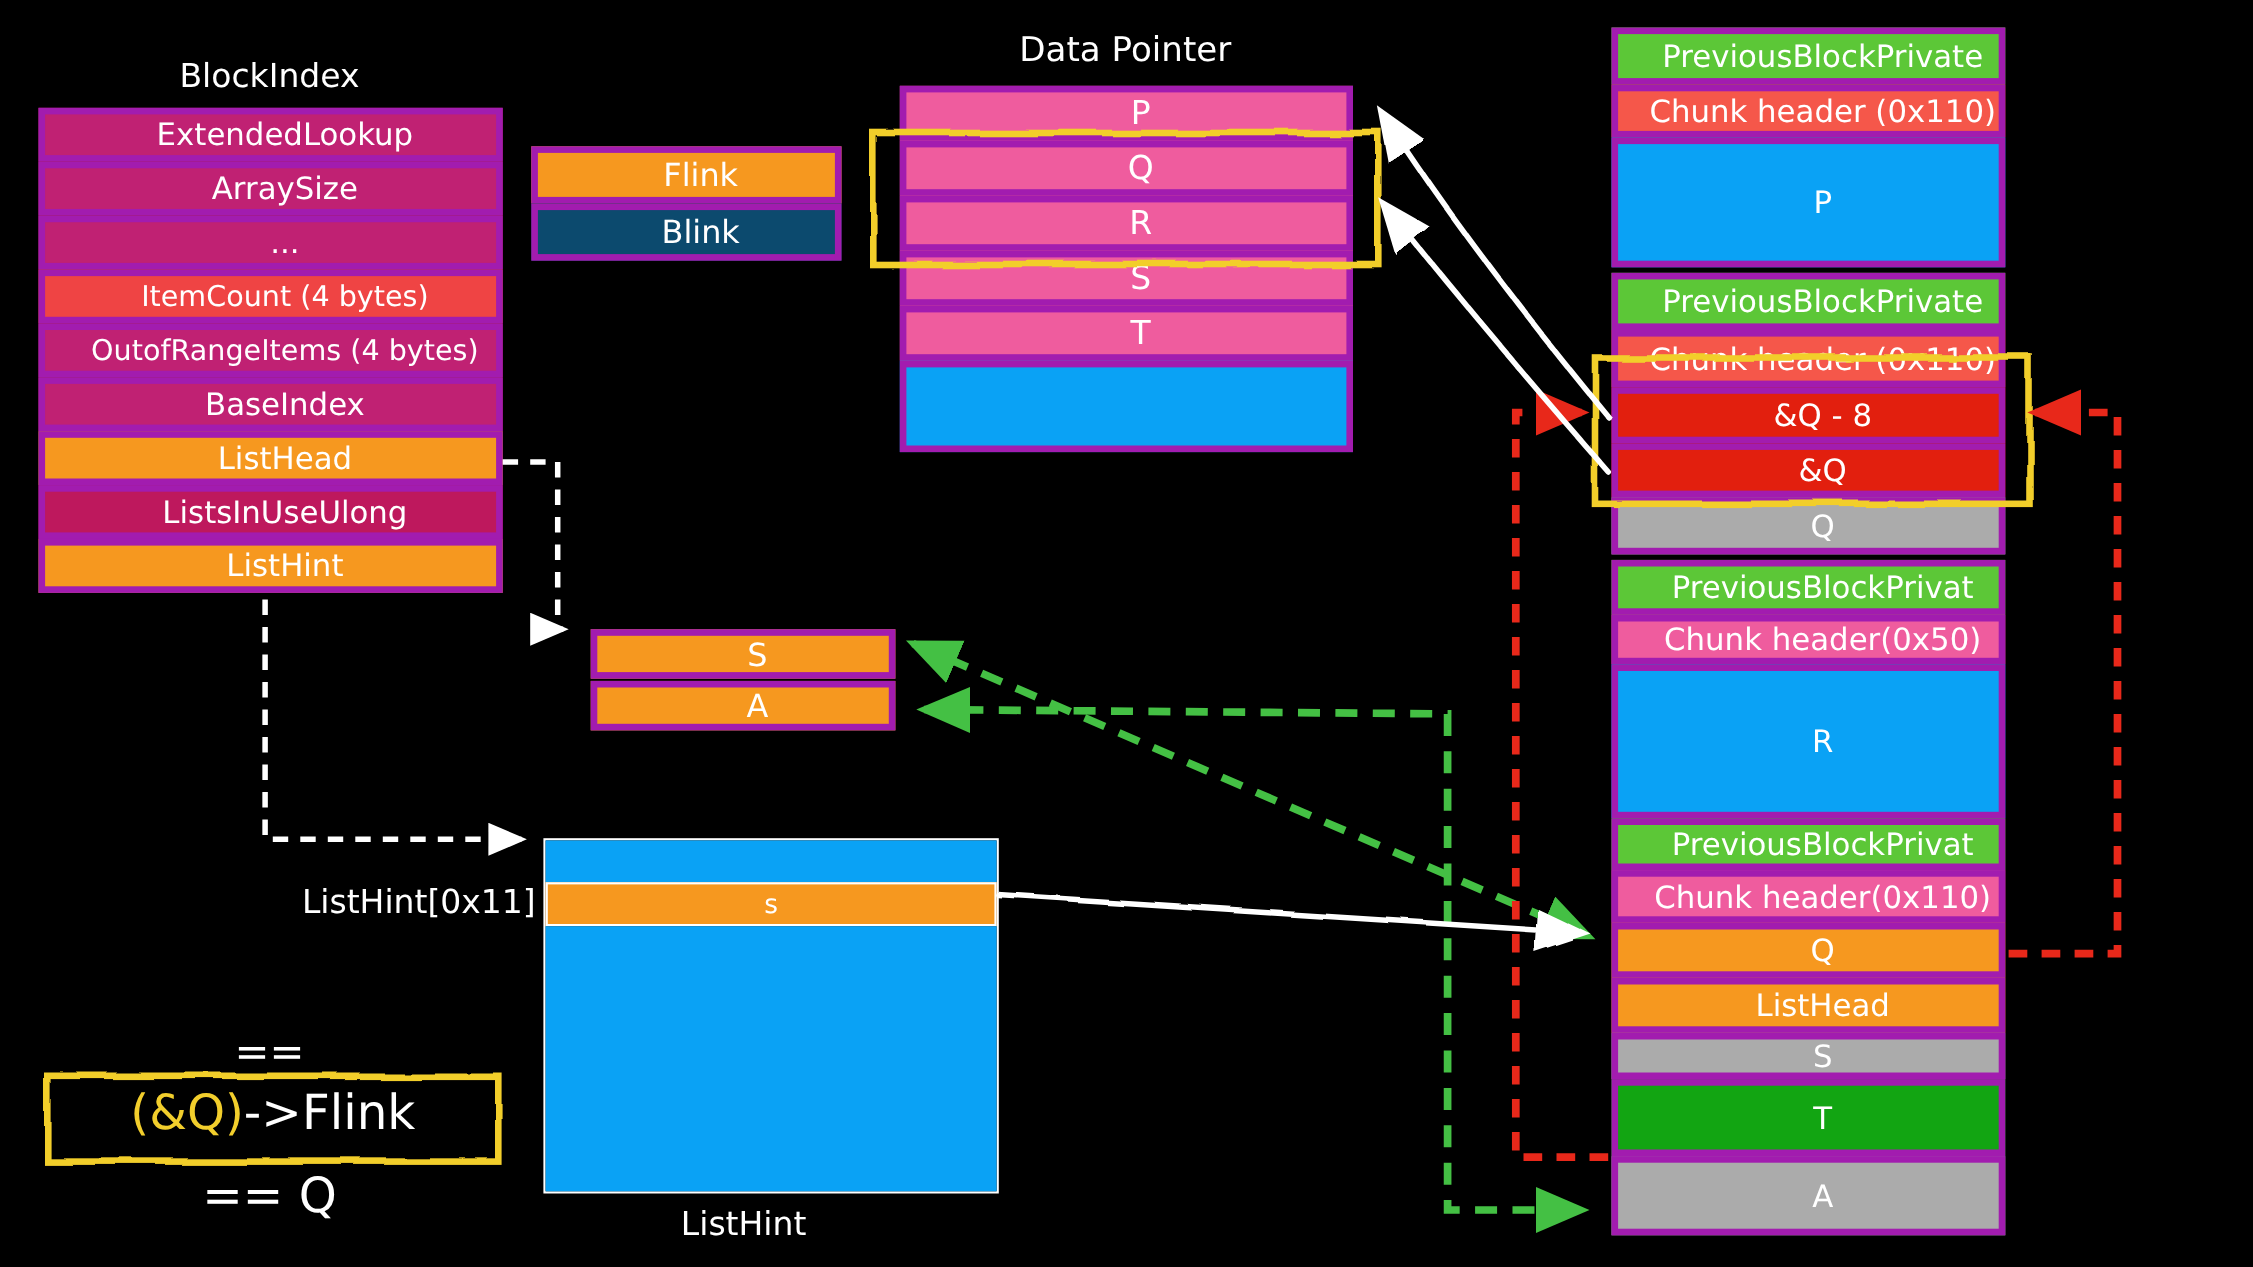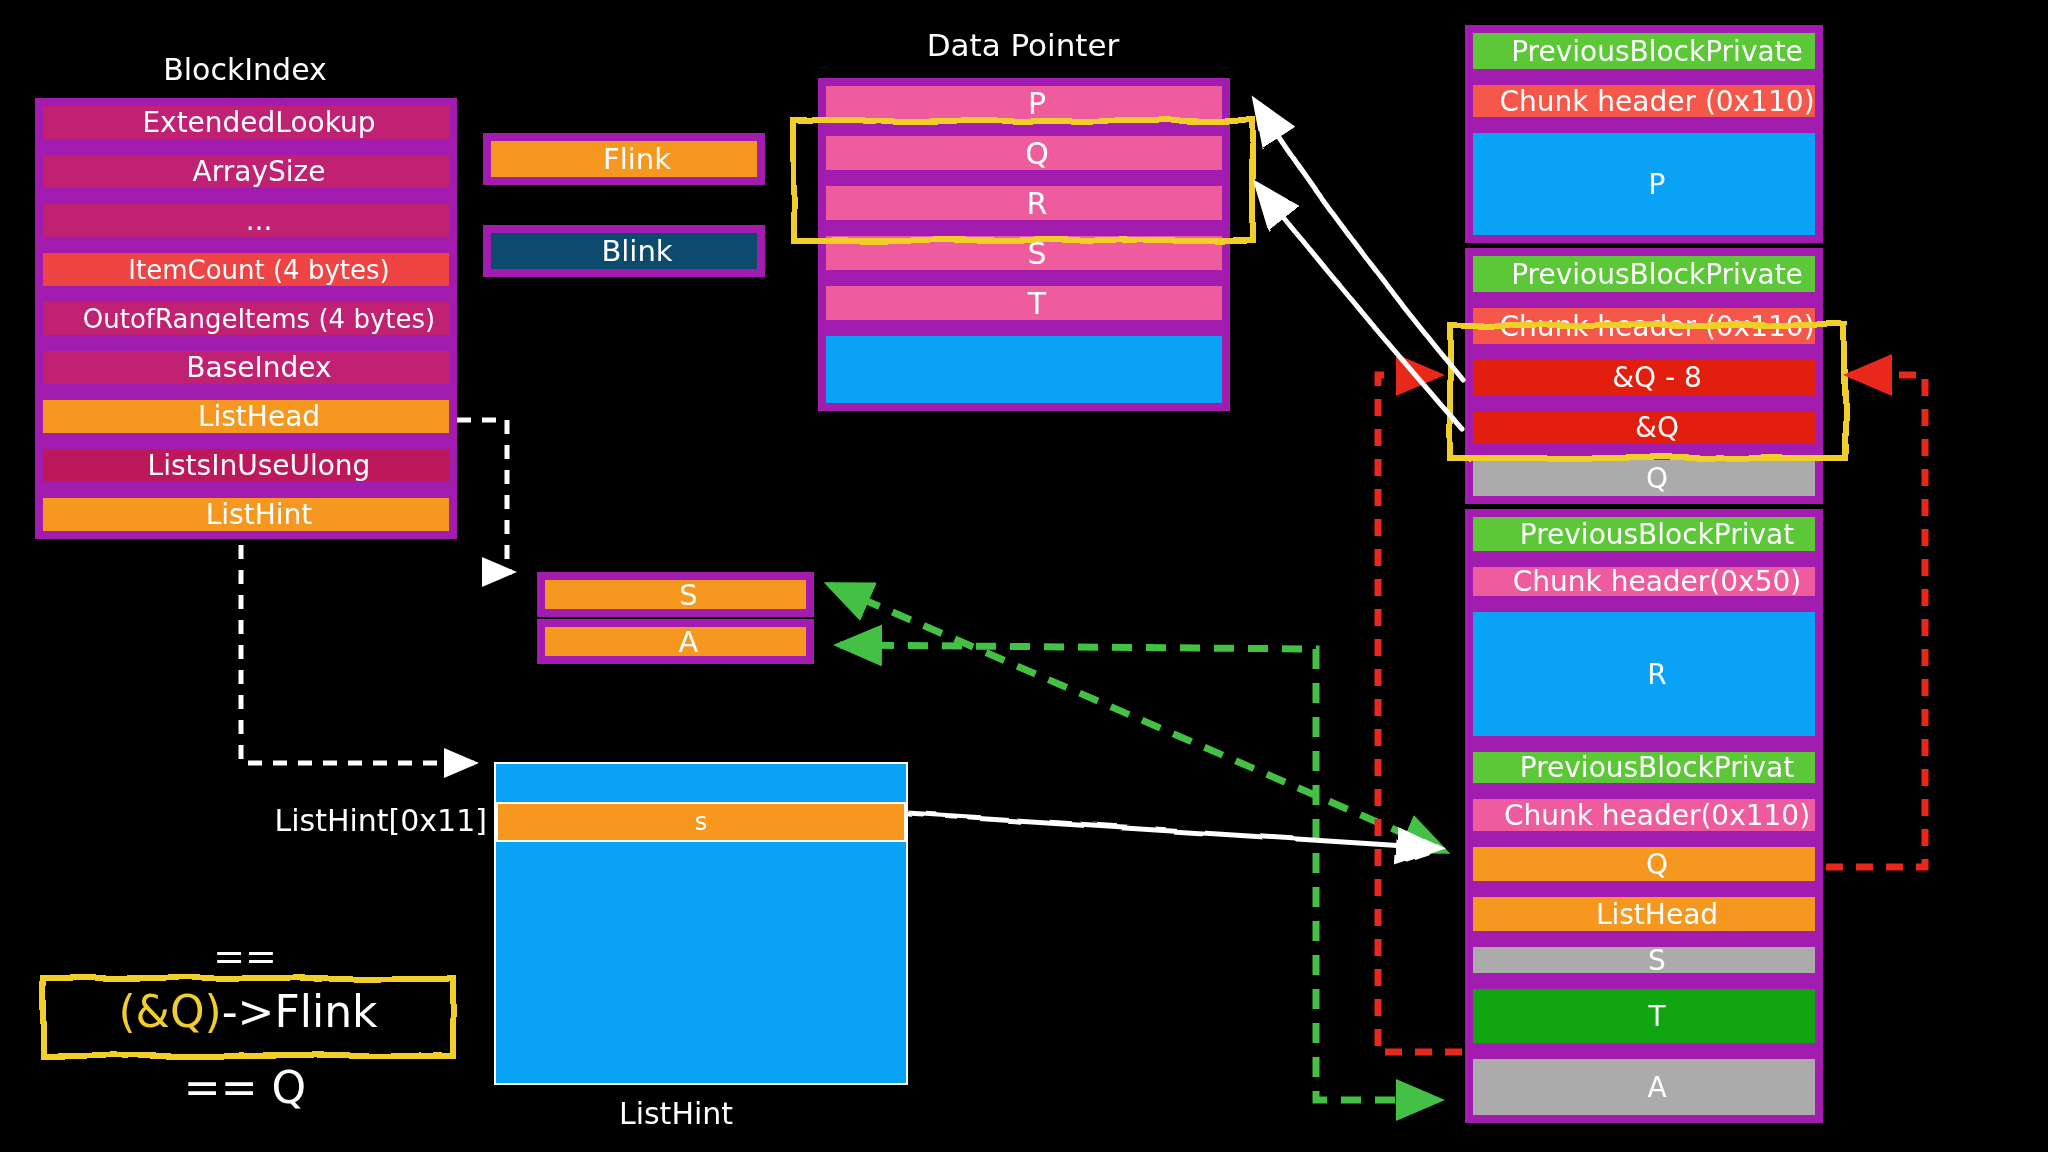--- a/index.html
+++ b/index.html
@@ -1,20 +1,20 @@
 <!DOCTYPE html>
 <html style="--c-magenta: #C02173; --c-orange: #F6981F; --c-green: #5CC737; --c-dkgreen: #12A512; --c-tomato: #F5574A; --c-red: #E21F0E; --c-pink: #EF5C9E; --c-blue: #0AA2F5; --c-gray: #ABABAB; --c-yellow: #F2CE2C; --c-agreen: #44C044; --c-ared: #E8281A;"><head>
 <meta charset="utf-8">
 <style>
   html,body{margin:0;padding:0;background:#000;}
   #stage{position:relative;width:2048px;height:1152px;background:#000;overflow:hidden;
          font-family:"DejaVu Sans","Liberation Sans",sans-serif;font-weight:normal;color:#fff;}
   .title{position:absolute;text-align:center;font-size:30px;color:#fff;}
   .tbl{position:absolute;display:flex;flex-direction:column;}
-  .tbl .row{box-sizing:border-box;border:8px solid #a21caf;display:flex;align-items:center;
+  .tbl .row{box-sizing:border-box;border:6px solid #a21caf;display:flex;align-items:center;
             justify-content:center;font-size:28px;color:#fff;white-space:nowrap;overflow:hidden;padding-left:26px;}
   #blockindex-table .row{font-size:28px;}
   #datapointer-table .row{font-size:30px;}
   #flink-box .row, #mid-box .row{font-size:29px;}
   #heap-column .row{font-size:28px;}
   .lbl{position:absolute;color:#fff;}
   #listhint-box{position:absolute;left:494px;top:762px;width:414px;height:323px;
                 box-sizing:border-box;border:2px solid #fff;display:flex;flex-direction:column;}
   #listhint-strip-top{height:38px;}
   #listhint-slot{height:40px;box-sizing:border-box;border:2px solid #fff;display:flex;
@@ -42,21 +42,21 @@
       <div class="row" style="height: 49px; background: rgb(192, 33, 115);">ExtendedLookup</div>
       <div class="row" style="height: 49px; background: rgb(192, 33, 115);">ArraySize</div>
       <div class="row" style="height: 49px; background: rgb(192, 33, 115);">...</div>
       <div class="row" style="height: 49px; background: #ef4444; font-size: 26px;">ItemCount (4 bytes)</div>
       <div class="row" style="height: 49px; background: rgb(192, 33, 115); font-size: 26px;">OutofRangeItems (4 bytes)</div>
       <div class="row" style="height: 49px; background: rgb(192, 33, 115);">BaseIndex</div>
       <div class="row" style="height: 49px; background: rgb(246, 152, 31);">ListHead</div>
       <div class="row" style="height: 49px; background: #be185d;">ListsInUseUlong</div>
       <div class="row" style="height: 49px; background: rgb(246, 152, 31);">ListHint</div>
     </div>
-  <div class="tbl" id="flink-box" style="left:483px;top:133px;width:282px;gap:40px;">
+  <div class="tbl" id="flink-box" style="left:483px;top:133px;width:282px;">
       <div class="row" style="height: 52px; background: rgb(246, 152, 31);">Flink</div>
       <div class="row" style="height: 52px; background: #0c4a6e;">Blink</div>
     </div>
   <div class="tbl" id="datapointer-table" style="left:818px;top:78px;width:412px;">
       <div class="row" style="height: 50px; background: rgb(239, 92, 158);">P</div>
       <div class="row" style="height: 50px; background: rgb(239, 92, 158);">Q</div>
       <div class="row" style="height: 50px; background: rgb(239, 92, 158);">R</div>
       <div class="row" style="height: 50px; background: rgb(239, 92, 158);">S</div>
       <div class="row" style="height: 50px; background: rgb(239, 92, 158);">T</div>
       <div class="row" style="height: 83px; background: rgb(10, 162, 245);"></div>

